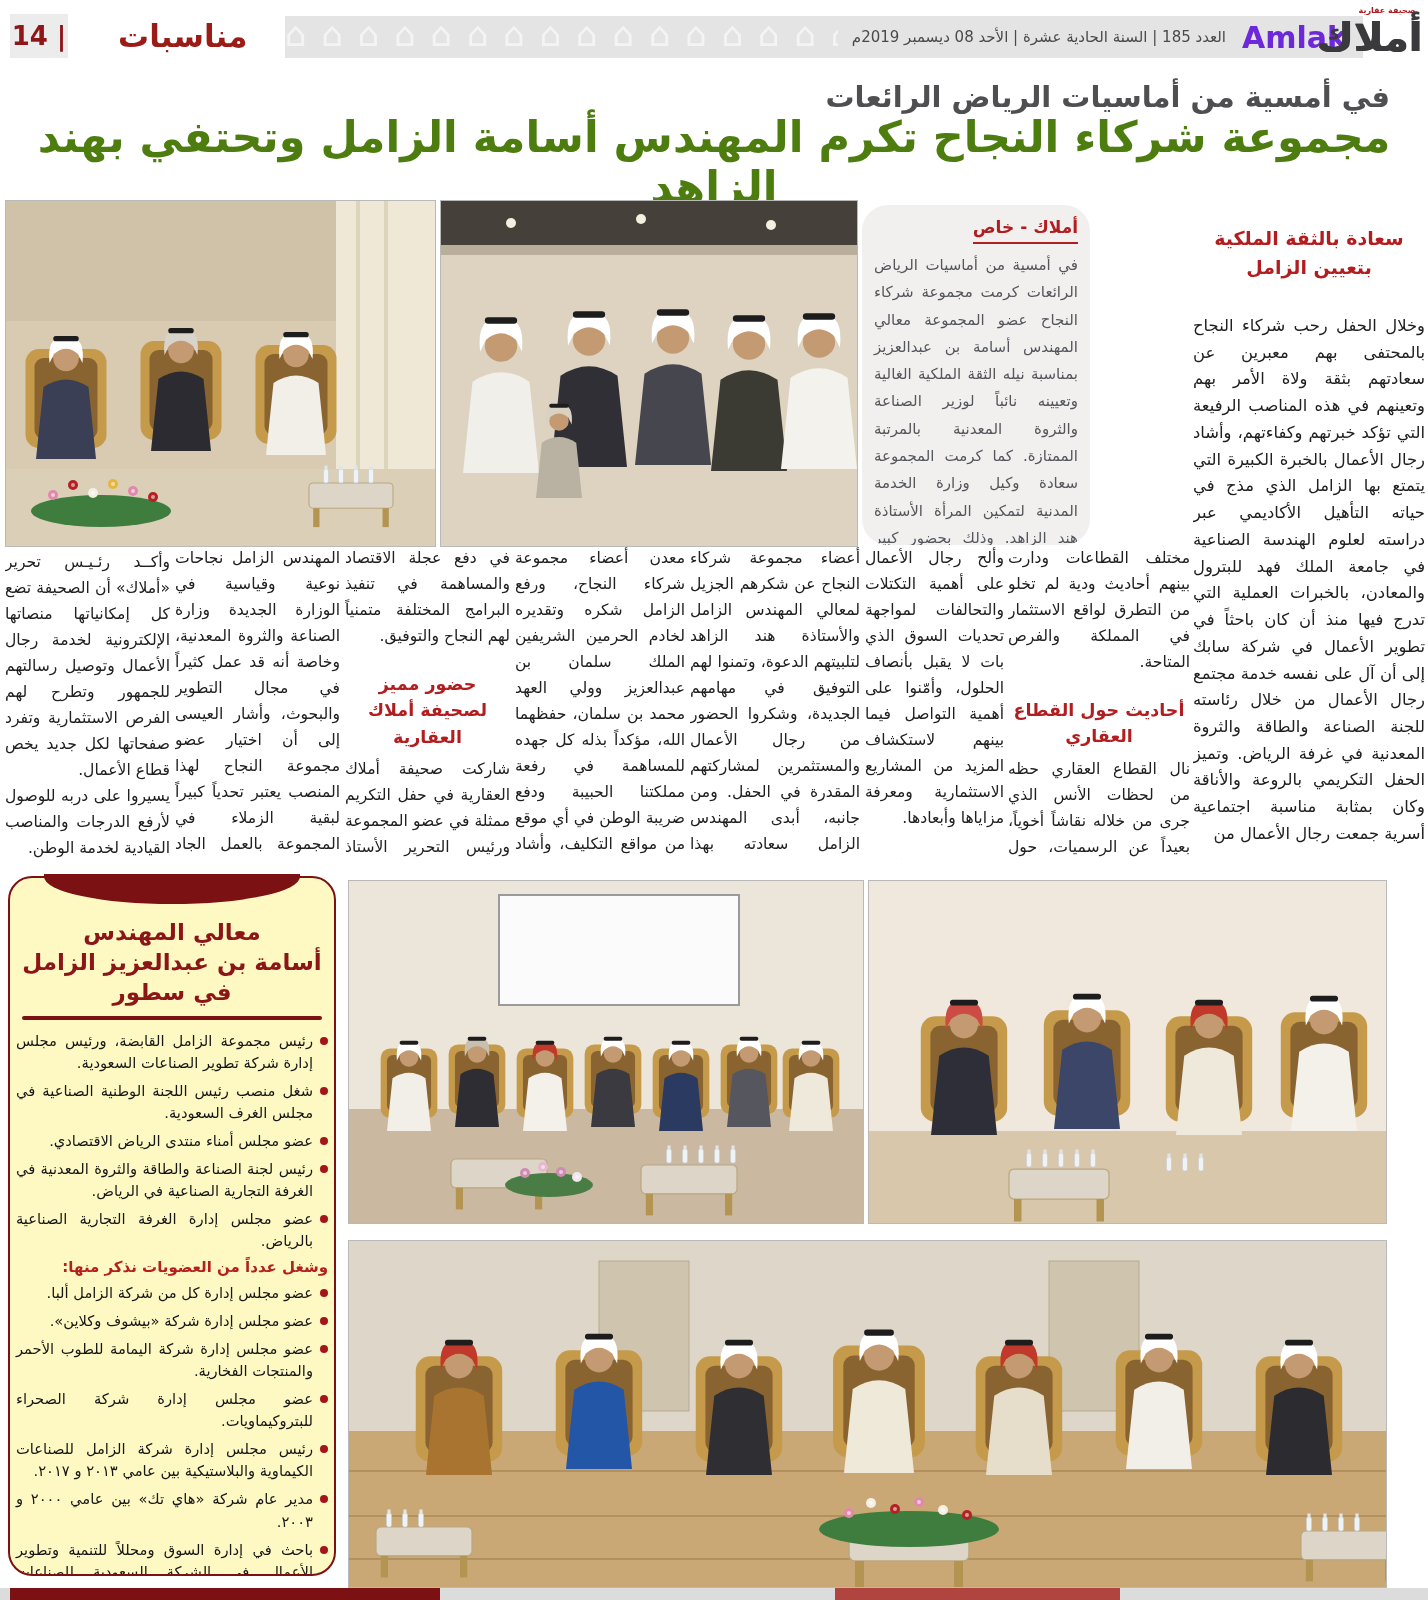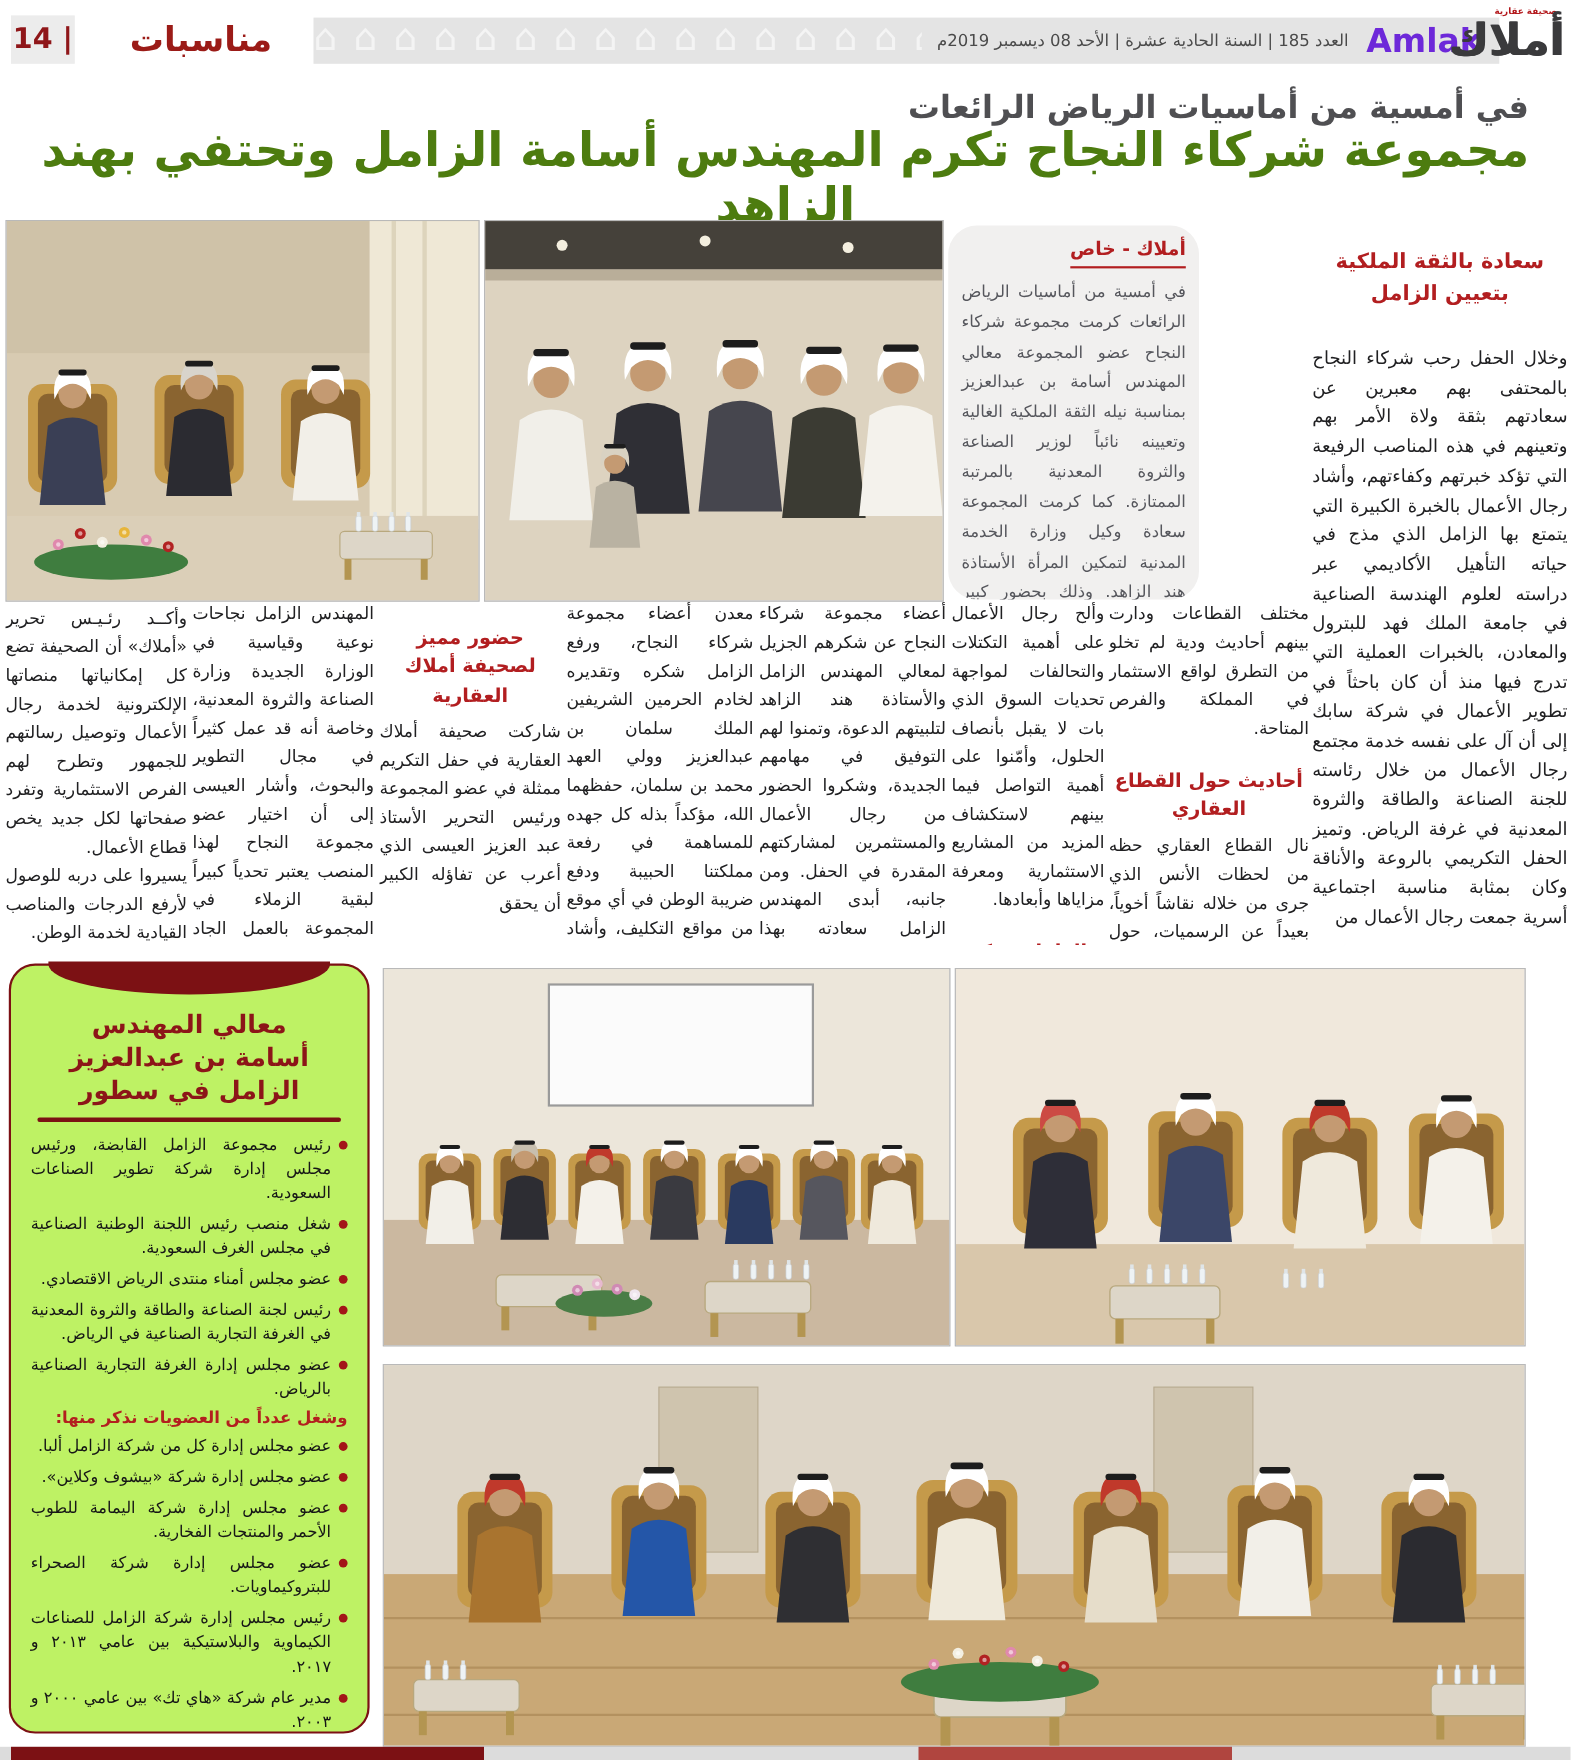--- a/index.html
+++ b/index.html
@@ -42,22 +42,22 @@
            padding:12px 12px 10px;box-sizing:border-box;overflow:hidden;border-radius:26px;}
   .byline{display:inline-block;color:#b21e20;font-size:17px;font-weight:bold;
           border-bottom:2px solid #b21e20;padding-bottom:5px;margin-bottom:8px;}
   .leadtext{font-size:15px;line-height:1.82;text-align:justify;color:#55565c;}
 
   
   .photo{border:1px solid #b9b9b9;background:#ddd;overflow:hidden;}
   .photo svg{display:block;width:100%;height:100%;}
 
   
-  .sidebar{left:8px;top:876px;width:328px;height:700px;box-sizing:border-box;background:#bef264;
-           border:2px solid #7c1114;border-radius:24px;padding:40px 18px 10px;overflow:hidden;}
+  .sidebar{left:8px;top:876px;width:328px;height:700px;box-sizing:border-box;background:#fef9c3;
+           border:2px solid #7c1114;border-radius:24px;padding:40px 6px 10px;overflow:hidden;}
   .arc{position:absolute;left:44px;top:874px;width:256px;height:30px;background:#7c1114;
        border-radius:0 0 55% 55% / 0 0 100% 100%;}
   .sb-t1,.sb-t2{text-align:center;color:#8c1518;font-weight:bold;line-height:1.3;}
   .sb-t1{font-size:23px;}
   .sb-t2{font-size:23px;margin-bottom:8px;}
   .sb-div{height:4px;background:#7c1114;border-radius:2px;margin:0 6px 10px;}
   .sb-list{margin:0;padding:0;list-style:none;}
   .sb-list li{position:relative;padding-right:15px;font-size:14.7px;line-height:1.5;
               text-align:justify;color:#161616;margin-bottom:6px;}
   .sb-list li::before{content:"";position:absolute;right:0;top:7px;width:8px;height:8px;
@@ -190,20 +190,21 @@
 
   <div class="abs mcol" style="left:690px;width:170px;">
     <div class="colbody">أعضاء مجموعة شركاء النجاح عن شكرهم الجزيل لمعالي المهندس الزامل والأستاذة هند الزاهد لتلبيتهم الدعوة، وتمنوا لهم التوفيق في مهامهم الجديدة، وشكروا الحضور من رجال الأعمال والمستثمرين لمشاركتهم المقدرة في الحفل. ومن جانبه، أبدى المهندس الزامل سعادته بهذا التكريم الرائع الذي ينم عن أصالة</div>
   </div>
 
   <div class="abs mcol" style="left:515px;width:170px;">
     <div class="colbody">معدن أعضاء مجموعة شركاء النجاح، ورفع الزامل شكره وتقديره لخادم الحرمين الشريفين الملك سلمان بن عبدالعزيز وولي العهد محمد بن سلمان، حفظهما الله، مؤكداً بذله كل جهده للمساهمة في رفعة مملكتنا الحبيبة ودفع ضريبة الوطن في أي موقع من مواقع التكليف، وأشاد الزامل بدور رجال الأعمال</div>
   </div>
 
   <div class="abs mcol" style="left:345px;width:165px;">
+    <div class="colbody">في دفع عجلة الاقتصاد والمساهمة في تنفيذ البرامج المختلفة متمنياً لهم النجاح والتوفيق.</div>
     <div class="colhead">حضور مميز لصحيفة أملاك العقارية</div>
     <div class="colbody">شاركت صحيفة أملاك العقارية في حفل التكريم ممثلة في عضو المجموعة ورئيس التحرير الأستاذ عبد العزيز العيسى الذي أعرب عن تفاؤله الكبير أن يحقق</div>
   </div>
 
   <div class="abs mcol" style="left:175px;width:165px;">
     <div class="colbody">المهندس الزامل نجاحات نوعية وقياسية في الوزارة الجديدة وزارة الصناعة والثروة المعدنية، وخاصة أنه قد عمل كثيراً في مجال التطوير والبحوث، وأشار العيسى إلى أن اختيار عضو مجموعة النجاح لهذا المنصب يعتبر تحدياً كبيراً لبقية الزملاء في المجموعة بالعمل الجاد والمثابرة وتقديم المزيد المبادرات الذكية حتى</div>
   </div>
 
   <div class="abs mcol" style="left:5px;width:165px;">
     <div class="colbody" style="margin-top:4px;">وأكــد رئـيـس تحرير «أملاك» أن الصحيفة تضع كل إمكانياتها منصاتها الإلكترونية لخدمة رجال الأعمال وتوصيل رسالتهم للجمهور وتطرح لهم الفرص الاستثمارية وتفرد صفحاتها لكل جديد يخص قطاع الأعمال.</div>

